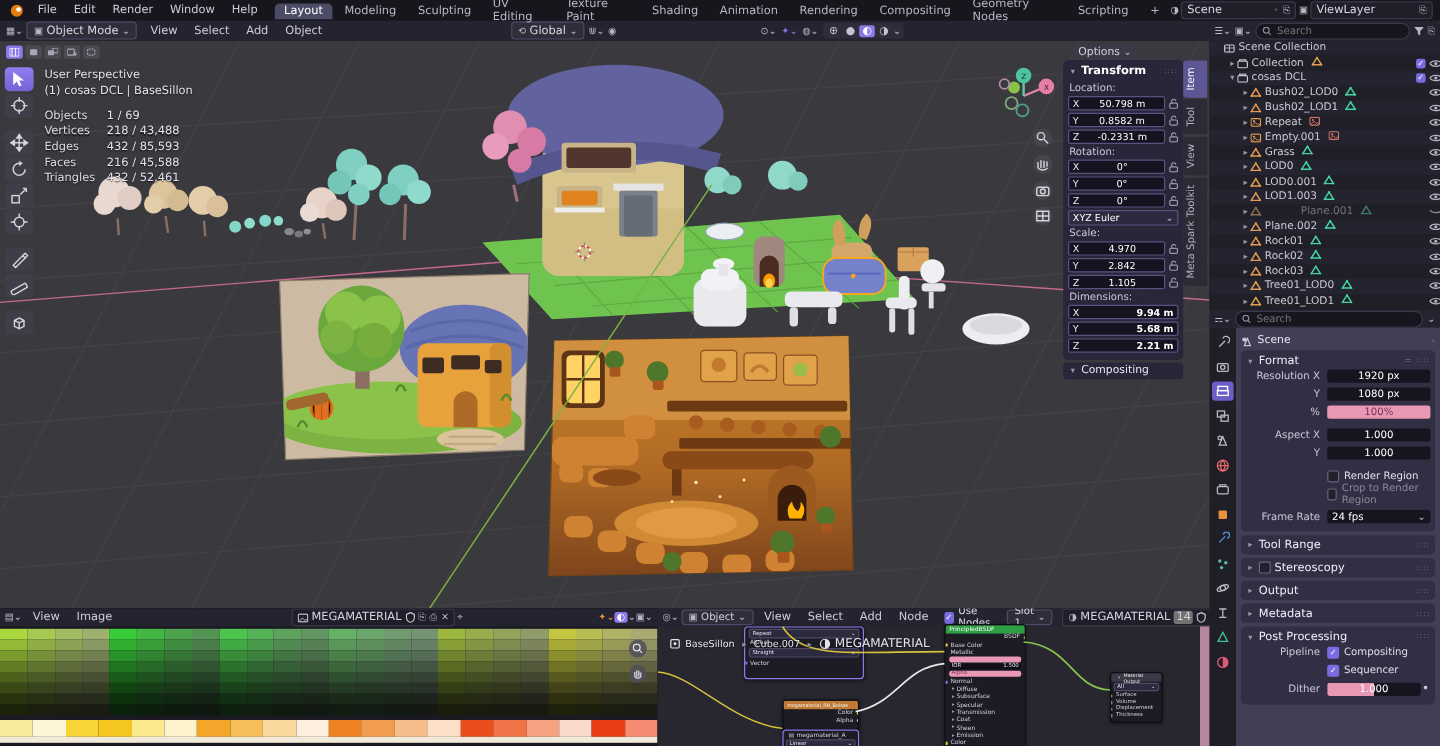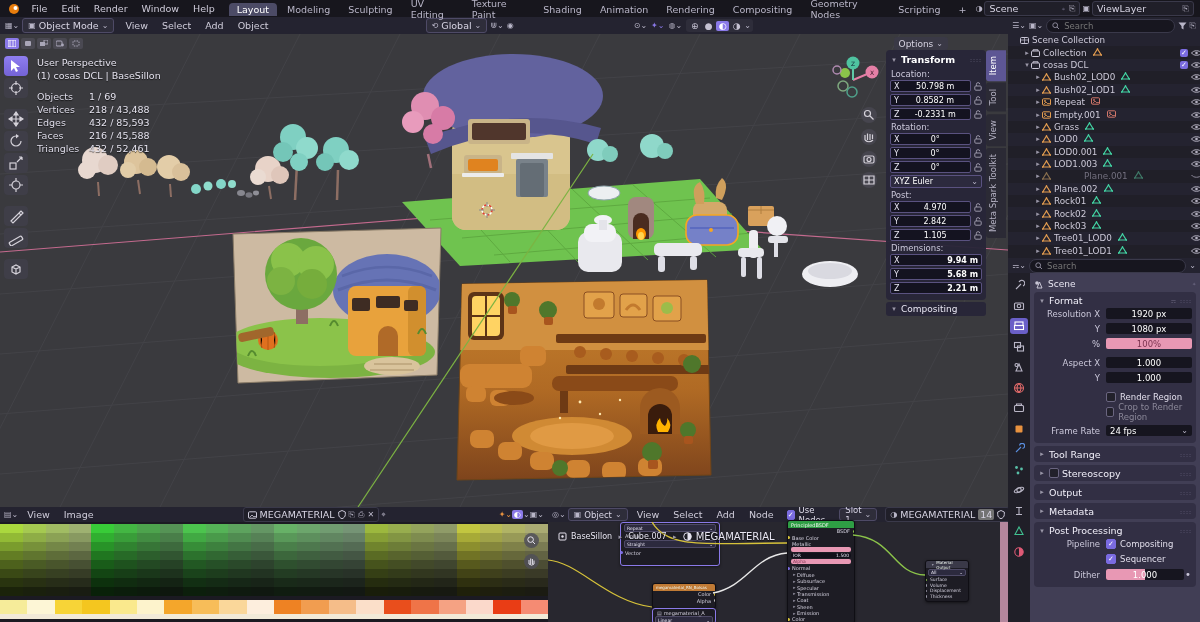--- a/index.html
+++ b/index.html
@@ -615,21 +615,21 @@
             </div>
       <svg width="8" height="9">
               <rect x=".8" y="4" width="6.4" height="4.2" rx="1" fill="none" stroke="#9a97a8"></rect>
               <path d="M2.4 4 V2.5 A1.7 1.7 0 0 1 5.8 2.2" fill="none" stroke="#9a97a8"></path>
             </svg>
           </div>
           <div class="np-drop">
             <span>XYZ Euler</span>
             <span style="margin-left:auto" class="ico-sm">⌄</span>
           </div>
-          <div class="np-label">Post:</div>
+          <div class="np-label">Scale:</div>
           <div class="np-row">
       <div class="np-field">
               <span class="ax">X</span>
               <span class="val">4.970</span>
             </div>
       <svg width="8" height="9">
               <rect x=".8" y="4" width="6.4" height="4.2" rx="1" fill="none" stroke="#9a97a8"></rect>
               <path d="M2.4 4 V2.5 A1.7 1.7 0 0 1 5.8 2.2" fill="none" stroke="#9a97a8"></path>
             </svg>
           </div>

